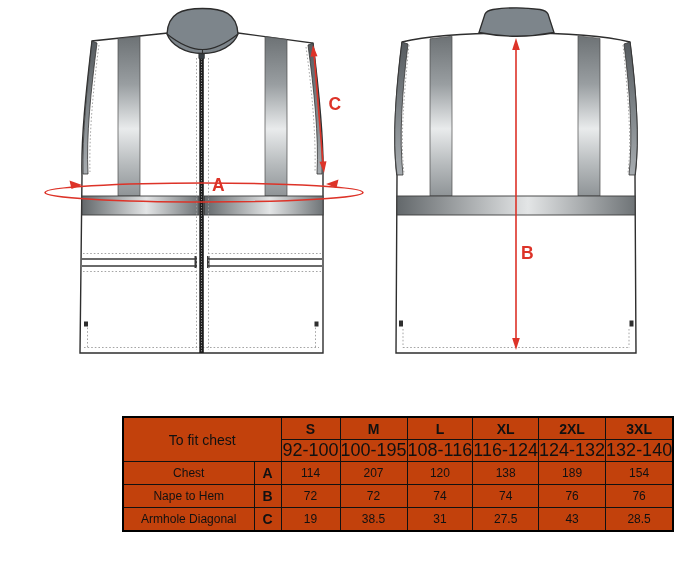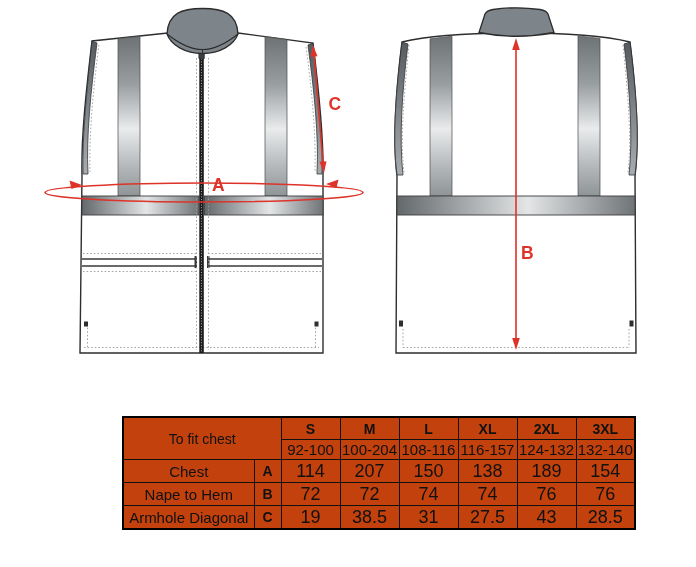--- a/index.html
+++ b/index.html
@@ -7,24 +7,24 @@
          font-family:"Liberation Sans",sans-serif;}
   #vest-svg{position:absolute;left:0;top:0;}
 
   
   table.size-table{position:absolute;left:122px;top:416px;border-collapse:collapse;
     table-layout:fixed;background:#c2410c;color:#111;border:2px solid #000;}
   table.size-table td{border:1px solid #111;text-align:center;padding:0;
     white-space:nowrap;overflow:hidden;}
   td.fit-cell{border-right:2px solid #000;border-bottom:2px solid #000;font-size:14px;}
   td.size-cell{font-weight:bold;font-size:14px;height:21px;}
-  td.range-cell{font-size:15px;height:19px;border-bottom:2px solid #000;}
-  td.label-cell{text-align:left;padding-left:4px;font-size:15px;height:22px;}
+  td.range-cell{font-size:18px;height:19px;border-bottom:2px solid #000;}
+  td.label-cell{text-align:left;padding-left:4px;font-size:12px;height:22px;}
   td.letter-cell{font-weight:bold;font-size:14px;border-left:2px solid #000;border-right:2px solid #000;}
-  td.value-cell{font-size:18px;}
+  td.value-cell{font-size:12px;}
 
   
   .outline{fill:#ffffff;stroke:#2e2e2e;stroke-width:1.4;}
   .stitch{stroke:#9b9b9b;stroke-width:0.9;fill:none;stroke-dasharray:1.6,2;}
   .seam{stroke:#3a3a3a;stroke-width:1.6;fill:none;}
   .ann{stroke:#dd3328;stroke-width:1.6;fill:none;}
   .ann-fill{fill:#dd3328;stroke:none;}
   .ann-text{fill:#dd3328;font-family:"Liberation Sans",sans-serif;font-size:17.5px;font-weight:600;}
 </style>
 </head>
@@ -161,32 +161,32 @@
       <td class="fit-cell" colspan="2" rowspan="2">To fit chest</td>
       <td class="size-cell">S</td>
       <td class="size-cell">M</td>
       <td class="size-cell">L</td>
       <td class="size-cell">XL</td>
       <td class="size-cell">2XL</td>
       <td class="size-cell">3XL</td>
     </tr>
     <tr>
       <td class="range-cell">92-100</td>
-      <td class="range-cell">100-204</td>
+      <td class="range-cell">100-195</td>
       <td class="range-cell">108-116</td>
-      <td class="range-cell">116-157</td>
+      <td class="range-cell">116-124</td>
       <td class="range-cell">124-132</td>
       <td class="range-cell">132-140</td>
     </tr>
     <tr>
       <td class="label-cell">Chest</td>
       <td class="letter-cell">A</td>
       <td class="value-cell">114</td>
       <td class="value-cell">207</td>
-      <td class="value-cell">150</td>
+      <td class="value-cell">120</td>
       <td class="value-cell">138</td>
       <td class="value-cell">189</td>
       <td class="value-cell">154</td>
     </tr>
     <tr>
       <td class="label-cell">Nape to Hem</td>
       <td class="letter-cell">B</td>
       <td class="value-cell">72</td>
       <td class="value-cell">72</td>
       <td class="value-cell">74</td>

